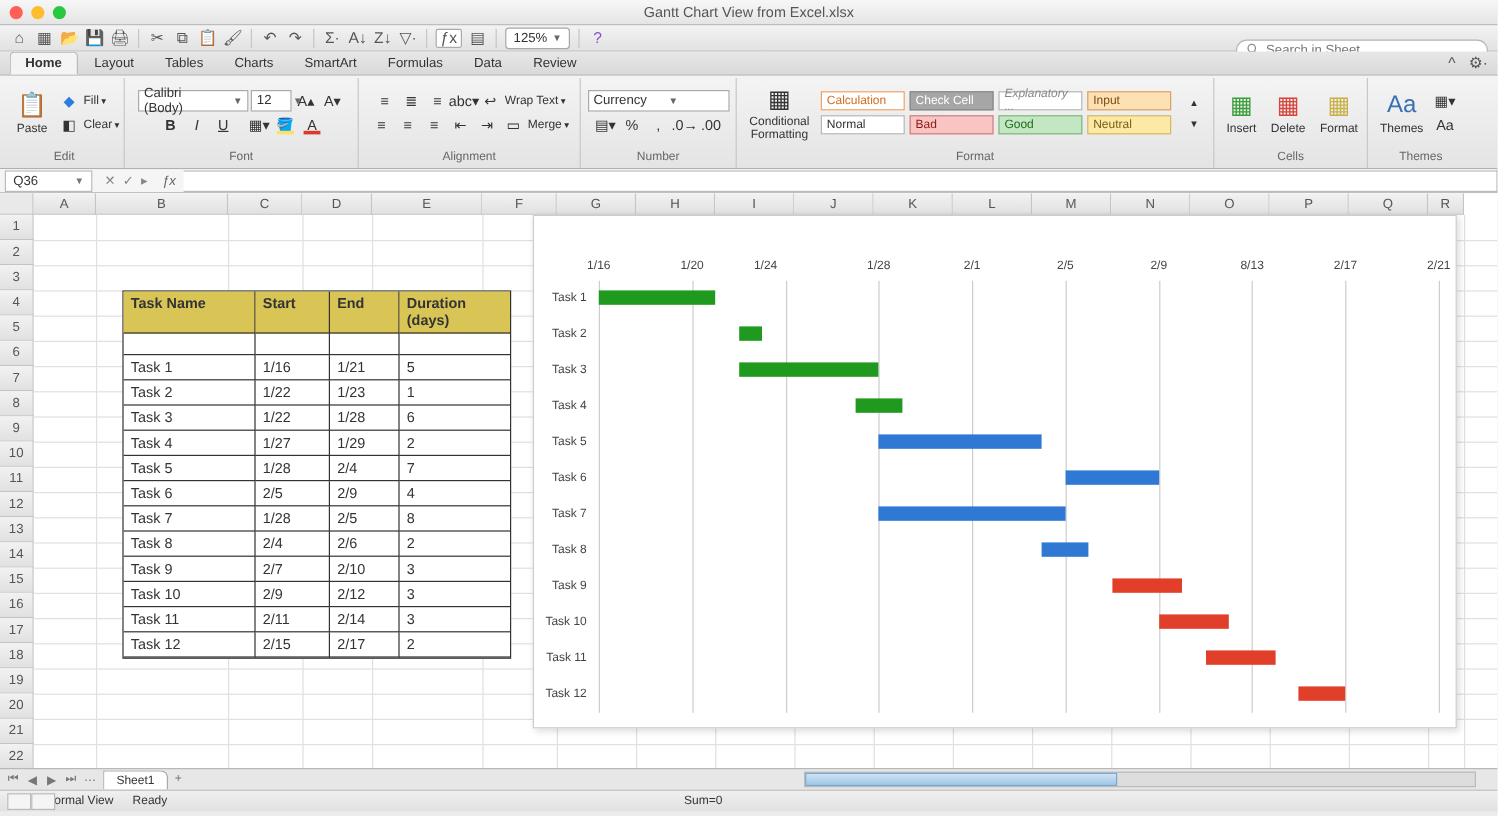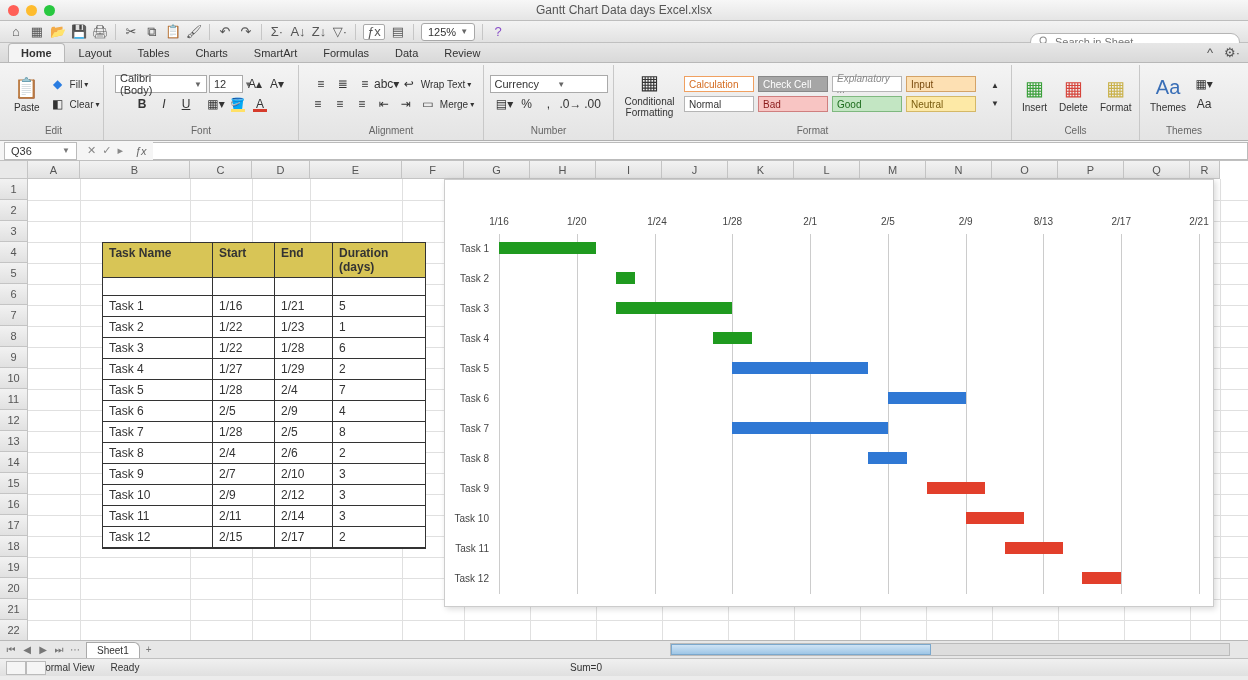--- a/index.html
+++ b/index.html
@@ -99,21 +99,21 @@
 </style>
 </head>
 <body>
 
 <div class="titlebar">
   <div class="win-btns">
     <div class="win-btn wb-close"></div>
     <div class="win-btn wb-min"></div>
     <div class="win-btn wb-max"></div>
   </div>
-  <div class="title">Gantt Chart Data days Excel.xlsx</div>
+  <div class="title">Gantt Chart View from Excel.xlsx</div>
 </div>
 
 <div class="qat">
   <span class="qi">⌂</span>
   <span class="qi">▦</span>
   <span class="qi">📂</span>
   <span class="qi">💾</span>
   <span class="qi">🖨</span>
   <span class="qdiv"></span>
   <span class="qi">✂</span>
@@ -513,21 +513,21 @@
           <div class="dtd" style="width: 92px;">2</div>
         </div>
       </div>
       <div class="chart" style="left: 416px; top: 0px; width: 770px; height: 428px;">
         <div class="chart-plot" style="left: 54px; top: 54px; width: 700px; height: 360px;">
           <div class="chart-vline" style="left: 0px;"></div>
           <div class="chart-xlabel" style="left: 0px;">1/16</div>
           <div class="chart-vline" style="left: 77.7778px;"></div>
           <div class="chart-xlabel" style="left: 77.7778px;">1/20</div>
           <div class="chart-vline" style="left: 155.556px;"></div>
-          <div class="chart-xlabel" style="left: 158px;">1/24</div>
+          <div class="chart-xlabel" style="left: 139px;">1/24</div>
           <div class="chart-vline" style="left: 233.333px;"></div>
           <div class="chart-xlabel" style="left: 233.333px;">1/28</div>
           <div class="chart-vline" style="left: 311.111px;"></div>
           <div class="chart-xlabel" style="left: 311.111px;">2/1</div>
           <div class="chart-vline" style="left: 388.889px;"></div>
           <div class="chart-xlabel" style="left: 388.889px;">2/5</div>
           <div class="chart-vline" style="left: 466.667px;"></div>
           <div class="chart-xlabel" style="left: 466.667px;">2/9</div>
           <div class="chart-vline" style="left: 544.444px;"></div>
           <div class="chart-xlabel" style="left: 544.444px;">8/13</div>

